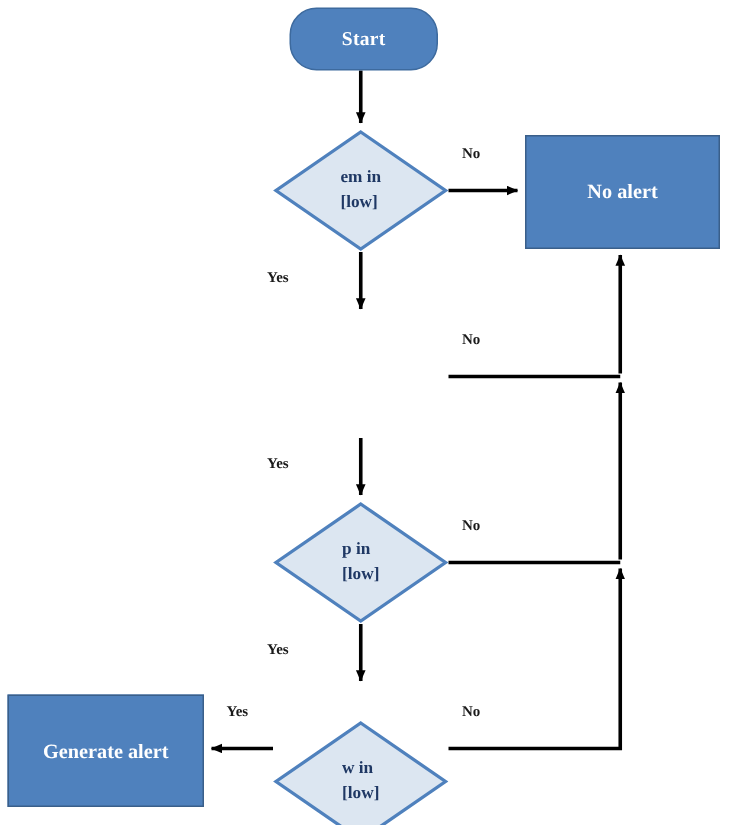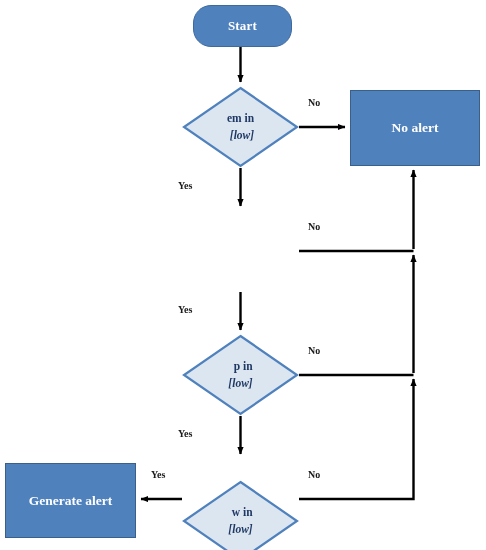--- a/index.html
+++ b/index.html
@@ -25,21 +25,21 @@
     left: 0; top: 0;
     width: 486px;
     height: 550px;
   }
   .node {
     position: absolute;
     box-sizing: border-box;
     display: flex;
     align-items: center;
     justify-content: center;
-    text-align: right;
+    text-align: left;
   }
   .node-terminator {
     background: #4f81bd;
     border: 1px solid #3d6a9e;
     border-radius: 18px;
     color: #ffffff;
     font-weight: bold;
     font-size: 13px;
     letter-spacing: 0.2px;
   }
@@ -61,21 +61,21 @@
     height: 100%;
   }
   .diamond-label {
     position: relative;
     z-index: 2;
     color: #1f3864;
     font-size: 11.5px;
     line-height: 1.45;
     font-weight: bold;
   }
-  .diamond-label .l2 { display: block; font-style: italic; }
+  .diamond-label .l2 { display: block; }
   .edge-label {
     position: absolute;
     color: #1a1a1a;
     font-size: 10px;
     font-weight: bold;
     white-space: nowrap;
   }
 </style>
 </head>
 <body>

